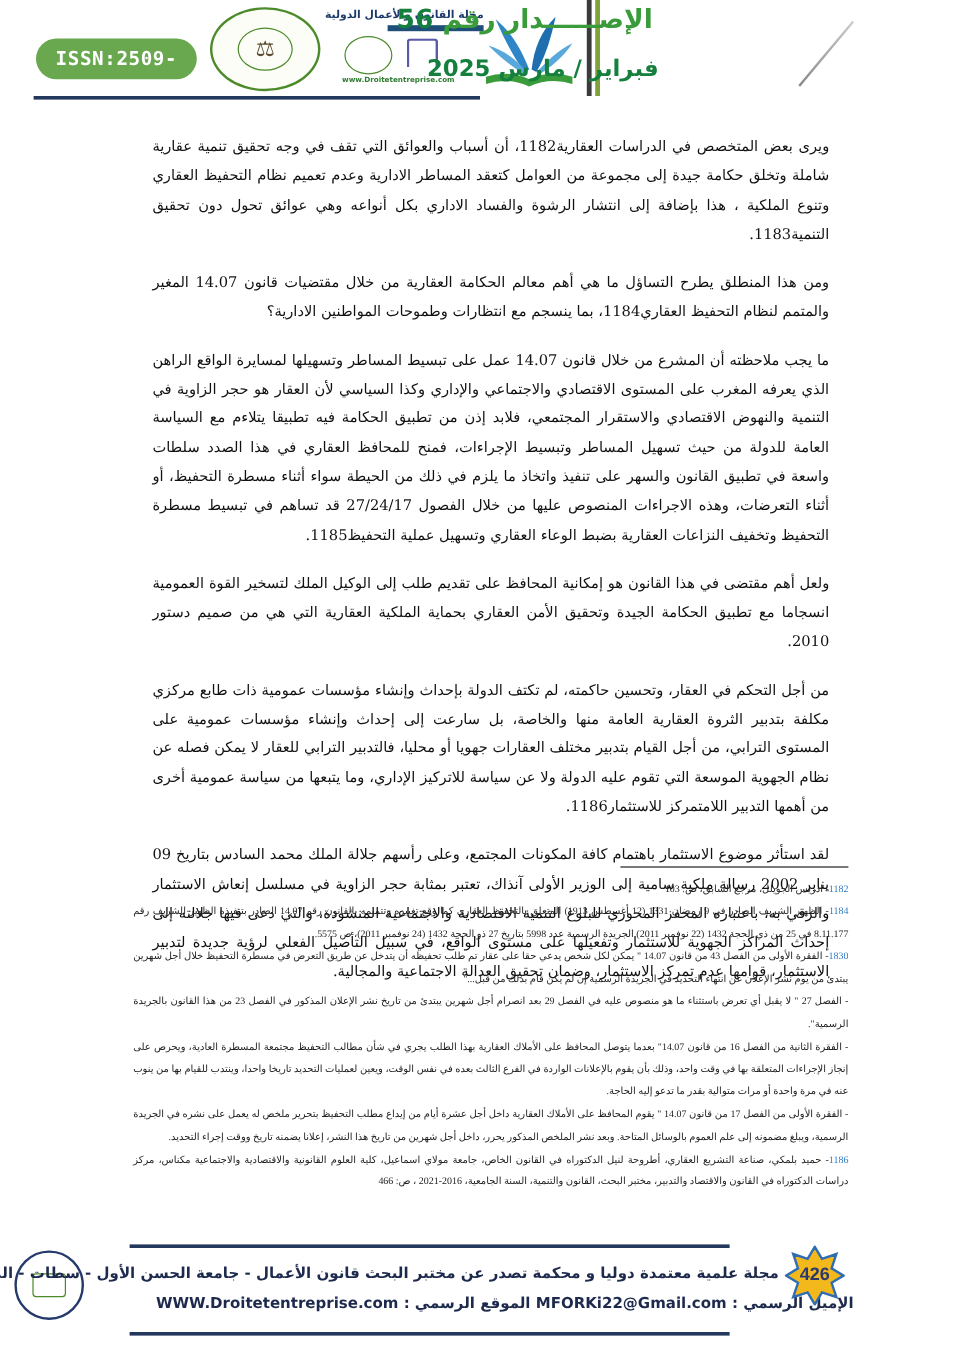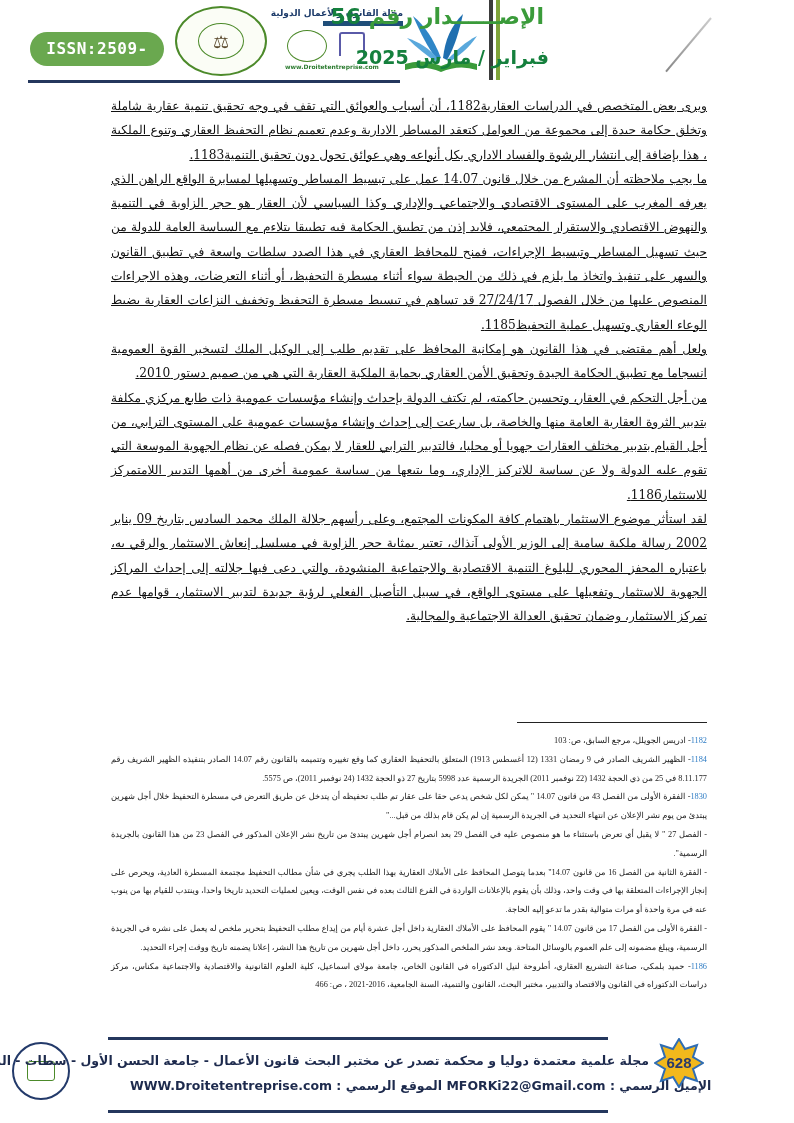--- a/index.html
+++ b/index.html
@@ -16,21 +16,21 @@
   .banner-url { position:absolute; left:2px; top:55px; font-size:6px; color:#2e7d32; font-weight:bold; }
   .book { position:absolute; left:403px; top:8px; width:76px; height:66px; }
   .sep-bar { position:absolute; top:0; width:4px; height:80px; }
   .issue-line1 { position:absolute; right:250px; top:4px; font-size:22px; font-weight:bold; color:#3a9b3a; direction:rtl; white-space:nowrap; }
   .issue-line1 .num { color:#15803d; }
   .issue-line2 { position:absolute; right:245px; top:46px; font-size:19px; font-weight:bold; color:#15803d; direction:rtl; white-space:nowrap; }
   .diag { position:absolute; left:710px; top:18px; width:2px; height:70px; background:linear-gradient(#ccc,#888); transform:rotate(40deg); transform-origin:top; }
   .header-rule { position:absolute; left:28px; top:80px; width:372px; height:3px; background:#24375d; }
 
   .body-text { position:absolute; left:111px; top:94px; width:596px; direction:rtl; text-align:justify; font-family:"DejaVu Serif", serif; font-size:12.2px; line-height:24.3px; }
-  .body-text p { margin:0;text-decoration:underline; }
+  .body-text p { margin:16px; }
 
   .fn-rule { position:absolute; left:517px; top:722px; width:190px; height:1px; background:#222; }
   .footnotes { position:absolute; left:111px; top:732px; width:596px; direction:rtl; text-align:justify; font-family:Liberation Serif, serif; font-size:8.3px; line-height:18.8px; color:#222; }
   .footnotes p { margin:0; }
   .fnnum { color:#2e7cc4; }
 
   .footer { position:absolute; left:0; top:1030px; width:794px; height:93px; }
   .footer-seal { position:absolute; left:12px; top:12px; width:54px; height:54px; border-radius:50%; border:2px solid #233a6a; display:flex; align-items:center; justify-content:center; background:#fff; }
   .footer-seal .in { width:26px; height:18px; border:1px solid #4c8a2a; border-radius:3px; }
   .footer-rule-top { position:absolute; left:108px; top:7px; width:500px; height:3px; background:#24375d; }
@@ -73,20 +73,21 @@
     <span>الإصــــــدار رقم</span>
     <span class="num">56</span>
   </div>
   <div class="issue-line2">فبراير / مارس 2025</div>
   <div class="diag"></div>
   <div class="header-rule"></div>
 </div>
 
 <div class="body-text">
   <p>ويرى بعض المتخصص في الدراسات العقارية1182، أن أسباب والعوائق التي تقف في وجه تحقيق تنمية عقارية شاملة وتخلق حكامة جيدة إلى مجموعة من العوامل كتعقد المساطر الادارية وعدم تعميم نظام التحفيظ العقاري وتنوع الملكية ، هذا بإضافة إلى انتشار الرشوة والفساد الاداري بكل أنواعه وهي عوائق تحول دون تحقيق التنمية1183.</p>
+  <p>ومن هذا المنطلق يطرح التساؤل ما هي أهم معالم الحكامة العقارية من خلال مقتضيات قانون 14.07 المغير والمتمم لنظام التحفيظ العقاري1184، بما ينسجم مع انتظارات وطموحات المواطنين الادارية؟</p>
   <p>ما يجب ملاحظته أن المشرع من خلال قانون 14.07 عمل على تبسيط المساطر وتسهيلها لمسايرة الواقع الراهن الذي يعرفه المغرب على المستوى الاقتصادي والاجتماعي والإداري وكذا السياسي لأن العقار هو حجر الزاوية في التنمية والنهوض الاقتصادي والاستقرار المجتمعي، فلابد إذن من تطبيق الحكامة فيه تطبيقا يتلاءم مع السياسة العامة للدولة من حيث تسهيل المساطر وتبسيط الإجراءات، فمنح للمحافظ العقاري في هذا الصدد سلطات واسعة في تطبيق القانون والسهر على تنفيذ واتخاذ ما يلزم في ذلك من الحيطة سواء أثناء مسطرة التحفيظ، أو أثناء التعرضات، وهذه الاجراءات المنصوص عليها من خلال الفصول 27/24/17 قد تساهم في تبسيط مسطرة التحفيظ وتخفيف النزاعات العقارية بضبط الوعاء العقاري وتسهيل عملية التحفيظ1185.</p>
   <p>ولعل أهم مقتضى في هذا القانون هو إمكانية المحافظ على تقديم طلب إلى الوكيل الملك لتسخير القوة العمومية انسجاما مع تطبيق الحكامة الجيدة وتحقيق الأمن العقاري بحماية الملكية العقارية التي هي من صميم دستور 2010.</p>
   <p>من أجل التحكم في العقار، وتحسين حاكمته، لم تكتف الدولة بإحداث وإنشاء مؤسسات عمومية ذات طابع مركزي مكلفة بتدبير الثروة العقارية العامة منها والخاصة، بل سارعت إلى إحداث وإنشاء مؤسسات عمومية على المستوى الترابي، من أجل القيام بتدبير مختلف العقارات جهويا أو محليا، فالتدبير الترابي للعقار لا يمكن فصله عن نظام الجهوية الموسعة التي تقوم عليه الدولة ولا عن سياسة للاتركيز الإداري، وما يتبعها من سياسة عمومية أخرى من أهمها التدبير اللامتمركز للاستثمار1186.</p>
   <p>لقد استأثر موضوع الاستثمار باهتمام كافة المكونات المجتمع، وعلى رأسهم جلالة الملك محمد السادس بتاريخ 09 يناير 2002 رسالة ملكية سامية إلى الوزير الأولى آنذاك، تعتبر بمثابة حجر الزاوية في مسلسل إنعاش الاستثمار والرقي به، باعتباره المحفز المحوري للبلوغ التنمية الاقتصادية والاجتماعية المنشودة، والتي دعى فيها جلالته إلى إحداث المراكز الجهوية للاستثمار وتفعيلها على مستوى الواقع، في سبيل التأصيل الفعلي لرؤية جديدة لتدبير الاستثمار، قوامها عدم تمركز الاستثمار، وضمان تحقيق العدالة الاجتماعية والمجالية.</p>
 </div>
 
 <div class="fn-rule"></div>
 
 <div class="footnotes">
   <p><span class="fnnum">1182</span><span>- ادريس الجويلل، مرجع السابق، ص: 103</span></p>
@@ -105,14 +106,14 @@
   <div class="footer-rule-top"></div>
   <div class="footer-line1" style="right:145px;left:auto;">
     <span>مجلة علمية معتمدة دوليا و محكمة تصدر عن مختبر البحث قانون الأعمال - جامعة الحسن الأول - سطات - المغرب</span>
   </div>
   <div class="footer-line2">الإميل الرسمي : MFORKi22@Gmail.com الموقع الرسمي : WWW.Droitetentreprise.com</div>
   <div class="footer-rule-bot"></div>
 
   <svg class="star" viewBox="0 0 50 50">
     <polygon points="25,1 31,11 43,7 39,19 49,25 39,31 43,43 31,39 25,49 19,39 7,43 11,31 1,25 11,19 7,7 19,11" fill="#f2b81c" stroke="#2f6db3" stroke-width="2"></polygon>
   </svg>
-  <div class="page-num">628</div>
+  <div class="page-num">426</div>
 </div>
 
 </body></html>

